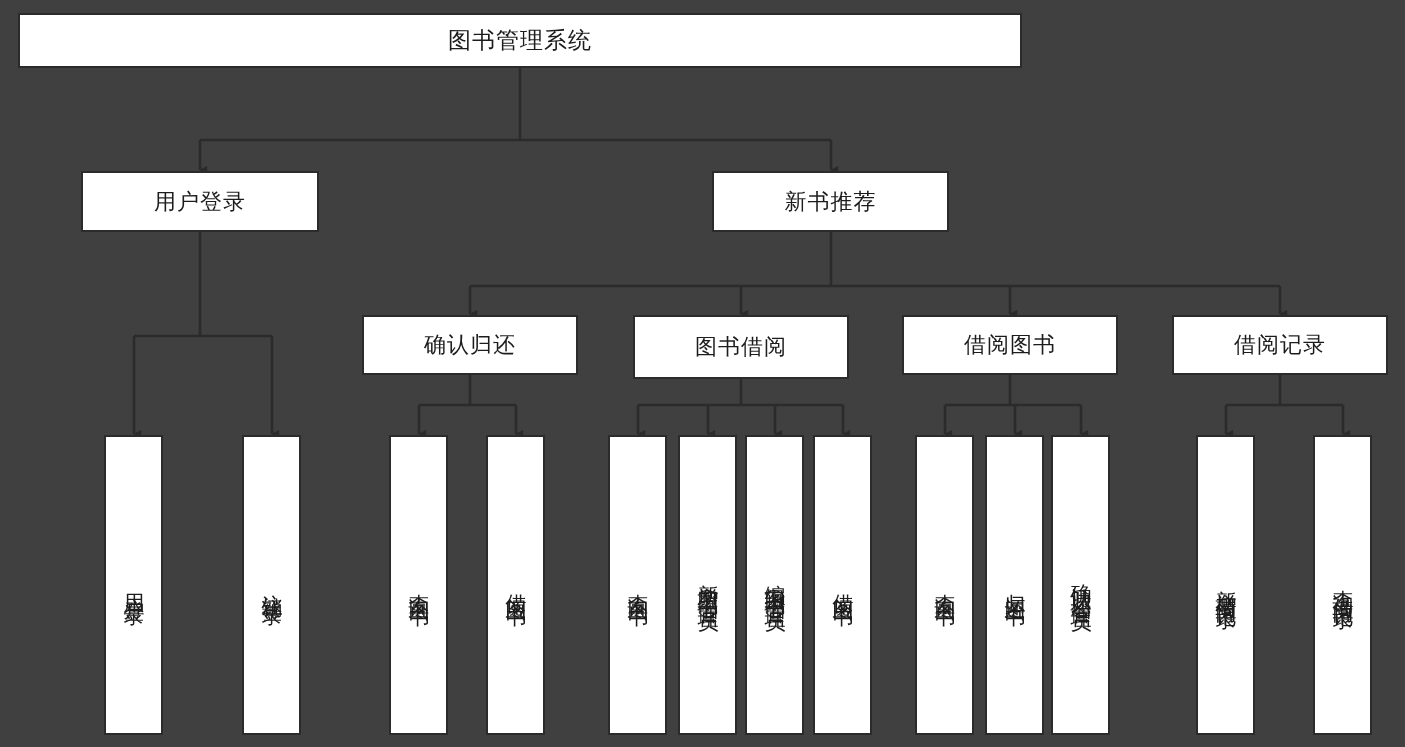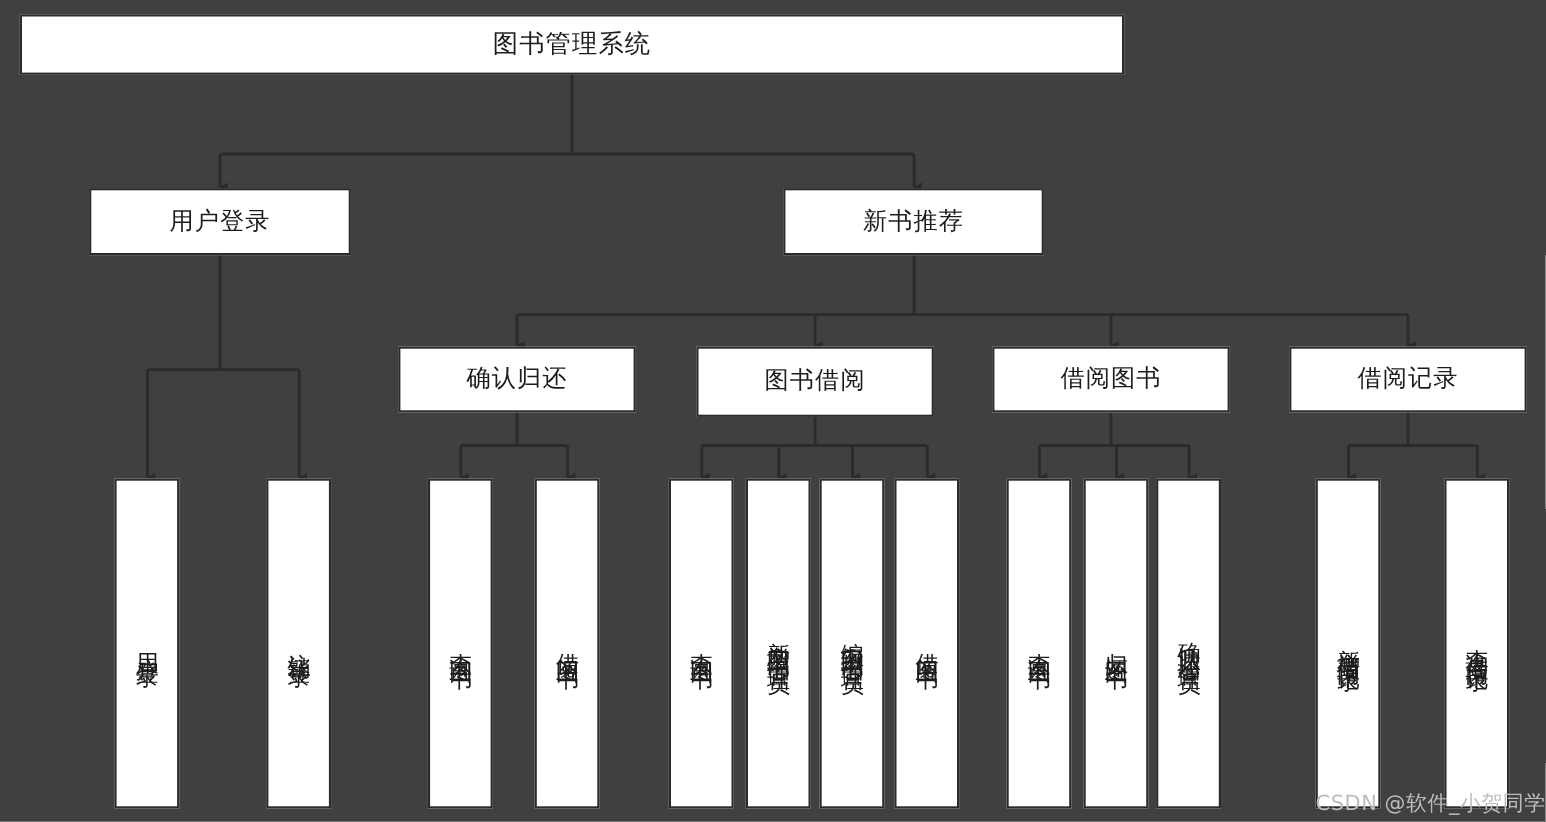--- a/index.html
+++ b/index.html
@@ -163,14 +163,13 @@
         <span class="node-label">确认归还（管理员）</span>
       </div>
       <div class="node vertical" style="left: 1196px; top: 435px; width: 59px; height: 300px;">
         <span class="node-label">新增借阅记录</span>
       </div>
       <div class="node vertical" style="left: 1313px; top: 435px; width: 59px; height: 300px;">
         <span class="node-label">查询借阅记录</span>
       </div>
     </div>
 
-  <div class="watermark" style="left: 1196px; top: 717px;">CSDN @软件_小贺同学</div>
 </div>
 
 </body></html>

